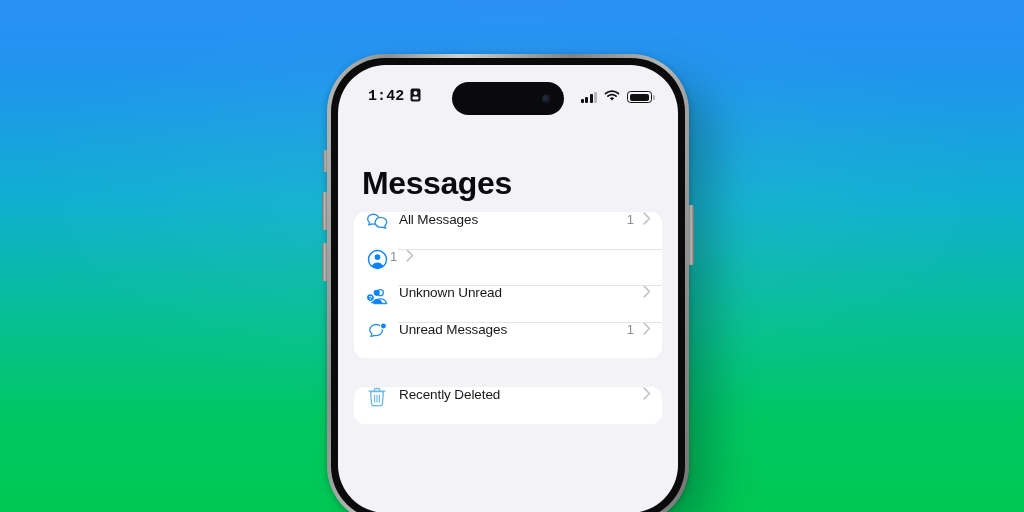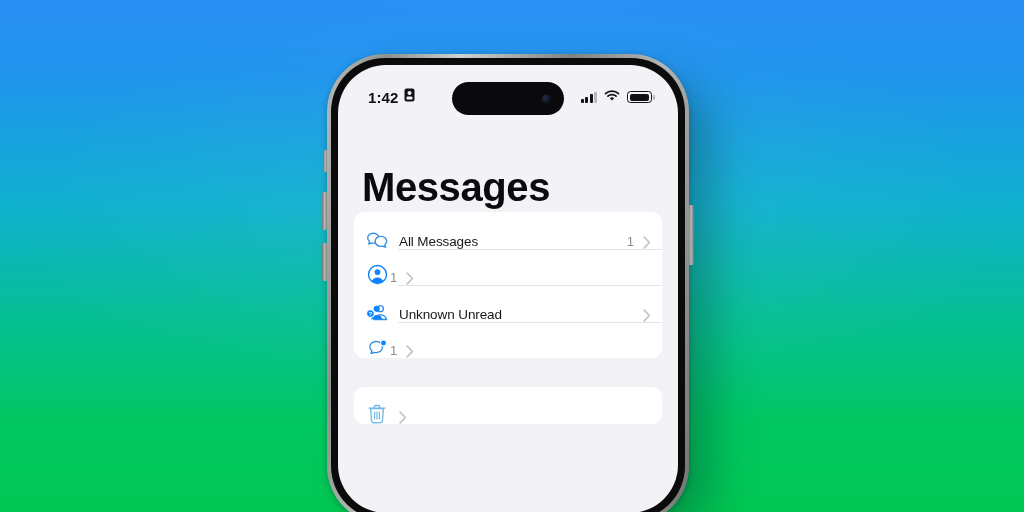--- a/index.html
+++ b/index.html
@@ -43,21 +43,21 @@
   #btn-voldn{  left:322px; top:243px; width:6px; height:38px; }
   #btn-power{  left:688px; top:205px; width:6px; height:60px;
                background:linear-gradient(90deg,#7d817e,#c3c6c2 50%,#6f7371); }
 
   
   #status-bar{
     position:absolute; top:0; left:0; right:0; height:48px;
     display:flex; align-items:center; justify-content:space-between;
     padding:16px 26px 0 30px;
   }
-  #status-left{ display:flex; align-items:center; gap:6px; }
+  #status-left{ display:flex; align-items:flex-start; gap:6px;font-family:Liberation Mono, monospace; }
   #status-time{ font-size:15px; font-weight:700; color:#111; letter-spacing:.1px; }
   #status-right{ display:flex; align-items:center; gap:7px; }
 
   #dynamic-island{
     position:absolute; left:50%; transform:translateX(-50%); top:17px;
     width:112px; height:33px; border-radius:18px; background:#0a0a0c;
   }
   #island-lens{
     position:absolute; right:13px; top:50%; transform:translateY(-50%);
     width:9px; height:9px; border-radius:50%;
@@ -71,32 +71,32 @@
   .bars i.b3{ height:8.5px; } .bars i.b4{ height:11px; background:#b9b9bd; }
 
   .battery{ position:relative; width:25px; height:12px; border:1.6px solid #111; border-radius:3.5px; }
   .battery::after{ content:""; position:absolute; right:-3.5px; top:3.2px; width:2px; height:5px;
                    background:#b4b4b8; border-radius:0 1.5px 1.5px 0; }
   .battery i{ position:absolute; left:1.5px; top:1.5px; bottom:1.5px; width:19px; background:#111; border-radius:2px; }
 
   
   #page-title{
     position:absolute; top:100px; left:24px;
-    font-size:40px; font-weight:700; color:#0b0b0d; letter-spacing:-.4px;
+    font-size:32px; font-weight:700; color:#0b0b0d; letter-spacing:-.4px;
   }
 
   .card{
     position:absolute; left:16px; right:16px;
     background:#ffffff; border-radius:11px; overflow:hidden;
   }
   #filters-card{ top:147px; }
   #deleted-card{ top:322px; }
 
   .row{
-    display:flex; align-items:flex-end; height:36.5px; padding:0 11px 0 10px;
+    display:flex; align-items:flex-start; height:36.5px; padding:0 11px 0 10px;
     position:relative; background:#fff;
   }
   .row + .row::before{
     content:""; position:absolute; left:44px; right:0; top:0; height:1px; background:#e4e4e8;
   }
   .row-icon{ width:26px; display:flex; align-items:center; justify-content:center; flex:0 0 26px; }
   .row-label{ flex:1; margin-left:9px; font-size:13.5px; color:#18181b; letter-spacing:-.1px; }
   .row-count{ font-size:13px; color:#8e8e93; margin-right:9px; }
   .chev{ color:#bfbfc4; flex:0 0 auto; display:flex; align-items:center; }
 
@@ -214,39 +214,41 @@
           </span>
         </div>
 
         <div class="row">
           <span class="row-icon">
             <svg width="21" height="19" viewBox="0 0 22 20" aria-hidden="true">
               <path d="M9.6 2.6C5.9 2.6 2.9 5.1 2.9 8.2c0 1.6.8 3.1 2.1 4.1.1 1.1-.4 2.2-1.1 2.9 1.4 0 2.7-.5 3.6-1.2.7.2 1.4.3 2.1.3 3.7 0 6.7-2.6 6.7-5.8S13.3 2.6 9.6 2.6z" fill="none" stroke="#2f8ee0" stroke-width="1.4" stroke-linejoin="round"></path>
               <circle cx="17.3" cy="4.2" r="3.1" fill="#0a84ff" stroke="#ffffff" stroke-width="1.1"></circle>
             </svg>
           </span>
+          <span class="row-label">Unread Messages</span>
           <span class="row-count">1</span>
           <span class="chev">
             <svg width="8" height="13" viewBox="0 0 8 13" aria-hidden="true">
                 <path d="M1.2 1.2 6.4 6.5l-5.2 5.3" stroke="#c3c3c8" stroke-width="1.7" fill="none" stroke-linecap="round" stroke-linejoin="round"></path>
               </svg>
           </span>
         </div>
       </div>
 
       <div class="card" id="deleted-card">
         <div class="row">
           <span class="row-icon">
             <svg width="18" height="20" viewBox="0 0 18 20" aria-hidden="true">
               <path d="M2.6 4.6h12.8l-1 12.3a2 2 0 0 1-2 1.8H5.6a2 2 0 0 1-2-1.8z" fill="none" stroke="#6fb9e8" stroke-width="1.35" stroke-linejoin="round"></path>
               <path d="M1 4.1h16" stroke="#6fb9e8" stroke-width="1.35" stroke-linecap="round"></path>
               <path d="M6.3 4v-1.1a1.4 1.4 0 0 1 1.4-1.4h2.6a1.4 1.4 0 0 1 1.4 1.4V4" fill="none" stroke="#6fb9e8" stroke-width="1.35" stroke-linejoin="round"></path>
               <path d="M6.6 8v7M9 8v7M11.4 8v7" stroke="#6fb9e8" stroke-width="1.2" stroke-linecap="round"></path>
             </svg>
           </span>
+          <span class="row-label">Recently Deleted</span>
           <span class="row-count"></span>
           <span class="chev">
             <svg width="8" height="13" viewBox="0 0 8 13" aria-hidden="true">
                 <path d="M1.2 1.2 6.4 6.5l-5.2 5.3" stroke="#c3c3c8" stroke-width="1.7" fill="none" stroke-linecap="round" stroke-linejoin="round"></path>
               </svg>
           </span>
         </div>
       </div>
 
     </div>

